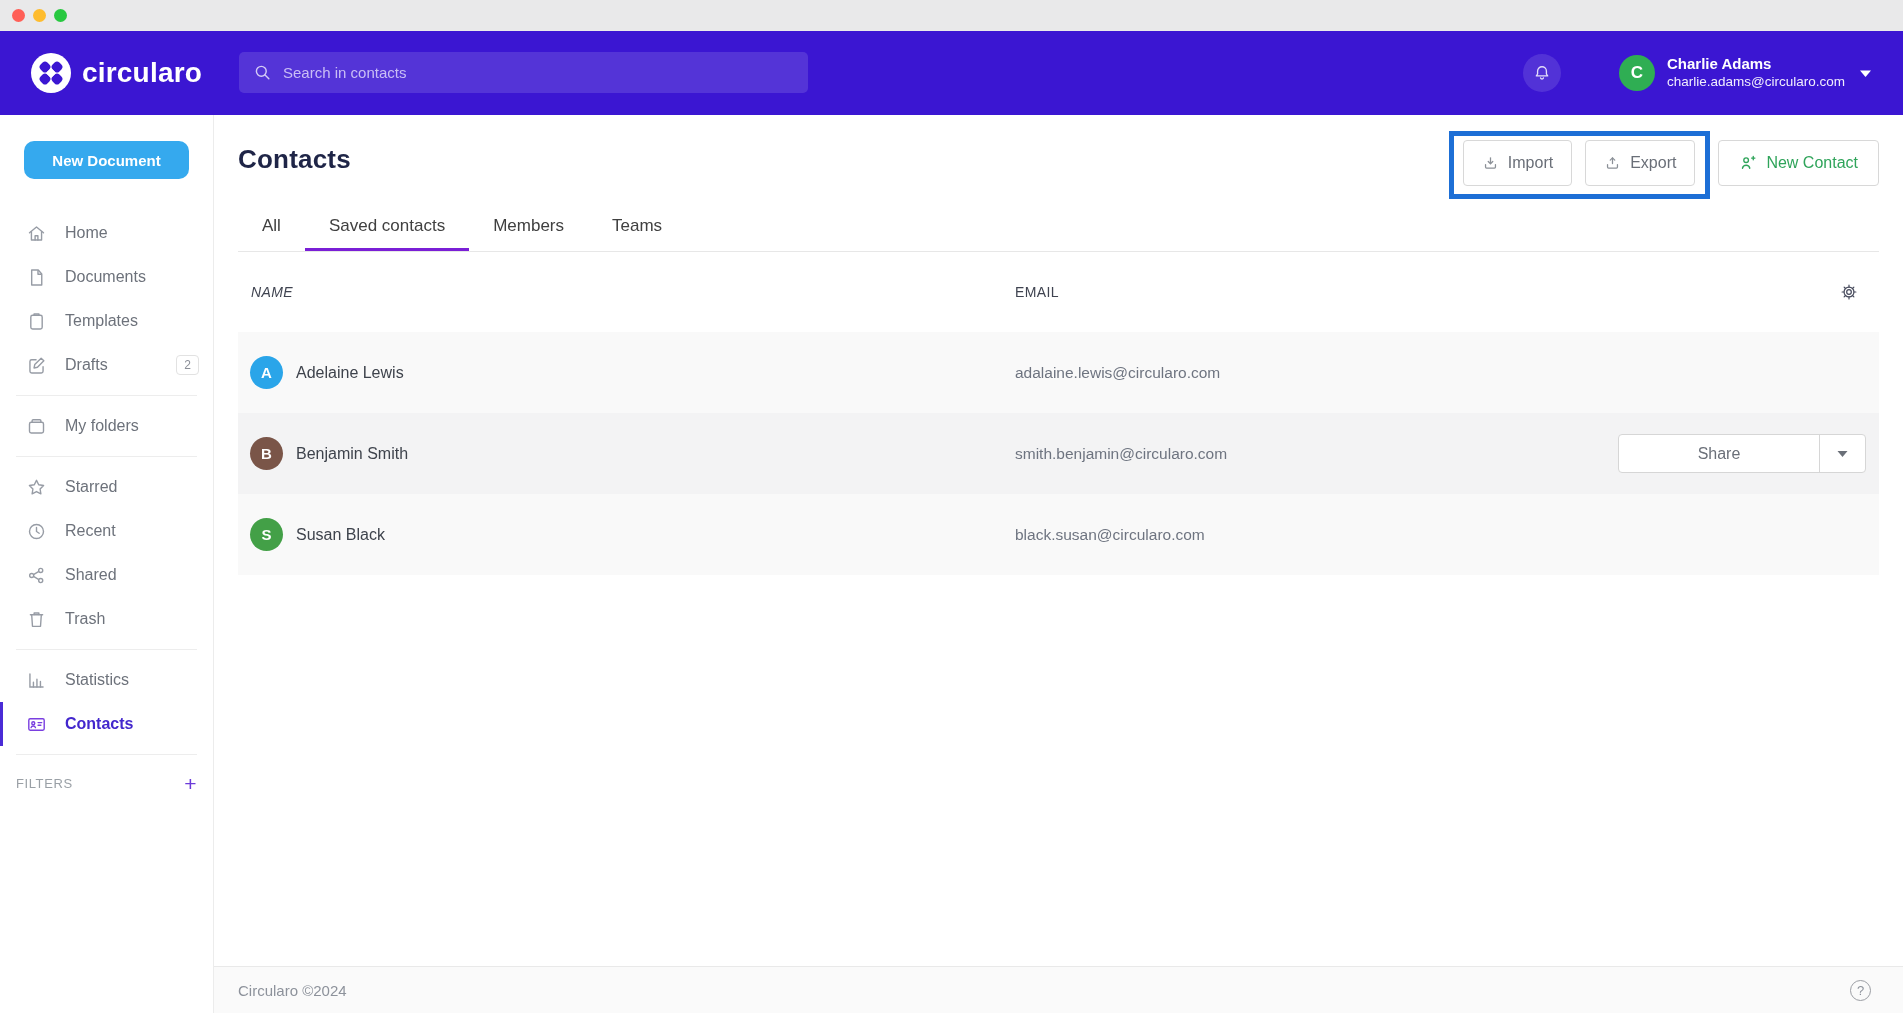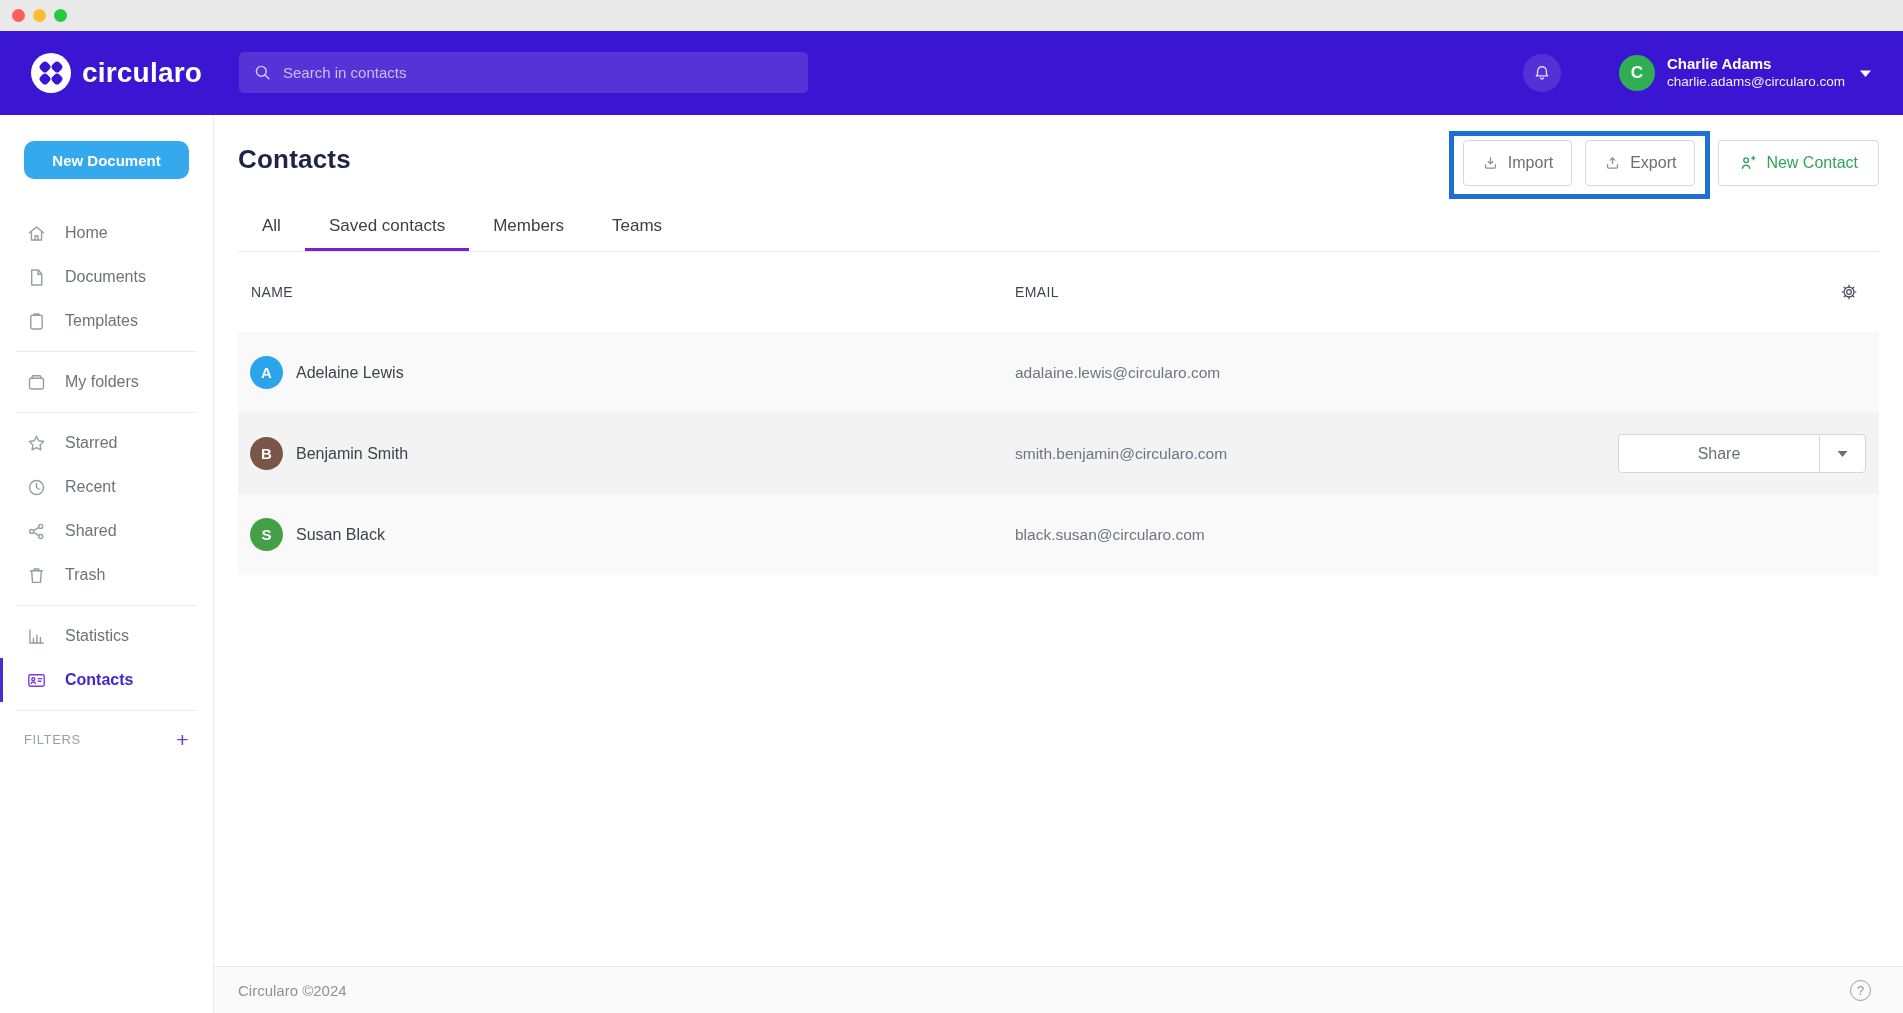--- a/index.html
+++ b/index.html
@@ -41,21 +41,21 @@
   .nav { margin-top:32px; }
   .nav-item { height:44px; display:flex; align-items:center; padding:0 14px 0 26px; gap:18px; color:#6d727b;
     font-size:16px; cursor:pointer; position:relative; }
   .nav-item .ic { width:21px; height:21px; color:#979ca5; display:flex; align-items:center; justify-content:center; }
   .nav-item.active { color:#4327cd; font-weight:600; }
   .nav-item.active .ic { color:#7a3fe0; }
   .nav-item.active::before { content:""; position:absolute; left:0; top:0; width:3px; height:44px; background:#4a2bd6; }
   .badge { margin-left:auto; border:1px solid #e2e2e2; border-radius:4px; background:#fff; color:#8b8f98;
     font-size:12px; padding:2px 7px; }
   .sidebar hr { border:none; height:1px; background:#ededed; margin:8px 16px; }
-  .filters-row { height:40px; display:flex; align-items:center; justify-content:space-between; padding:0 24px;
+  .filters-row { height:40px; display:flex; align-items:center; justify-content:space-between; padding:0 16px;
     color:#9aa0a6; font-size:13px; letter-spacing:.6px; }
   .filters-plus { color:#6c3bd9; font-size:21px; font-weight:400; cursor:pointer; line-height:1; }
 
   
   .main { flex:1; display:flex; flex-direction:column; background:#fff; position:relative; }
   .main-top { height:89px; position:relative; }
   .page-title { position:absolute; left:24px; top:29px; font-size:26px; font-weight:800; color:#1f2547; letter-spacing:.2px; }
   .actions { position:absolute; right:24px; top:16px; display:flex; align-items:flex-start; }
   .highlight-box { border:5px solid #1d6fd6; padding:4px 10px 8px 9px; display:flex; gap:13px; }
   .btn { height:46px; background:#fff; border:1px solid #d8d8d8; border-radius:4px; color:#6a6f78; font-size:16px;
@@ -64,21 +64,21 @@
   .btn.new-contact { margin-left:8px; margin-top:9px; color:#2fa45a; padding:0 20px; }
   .btn.new-contact .ic { color:#2fa45a; }
 
   .tabs { height:48px; margin:0 24px; border-bottom:1px solid #e7e7e7; display:flex; }
   .tab { padding:0 24px; font-size:17px; color:#404040; display:flex; align-items:center; cursor:pointer;
     border-bottom:3px solid transparent; }
   .tab.active { border-bottom-color:#7a1fd6; }
 
   .thead { height:80px; margin:0 24px; position:relative; display:flex; align-items:center; color:#3f4350;
     font-size:14px; letter-spacing:.4px; }
-  .thead .col-name { padding-left:13px; }
+  .thead .col-name { padding-left:13px;font-style:italic; }
   .thead .col-email { position:absolute; left:777px; }
   .thead .gear { position:absolute; right:21px; color:#464a5c; cursor:pointer; display:flex; }
 
   .rows { margin:0 24px; }
   .trow { height:81px; display:flex; align-items:center; position:relative; background:#f9f9f9; }
   .trow.alt { background:#f3f3f4; }
   .avatar-sm { width:33px; height:33px; border-radius:50%; color:#fff; font-weight:700; font-size:15px;
     display:flex; align-items:center; justify-content:center; margin-left:12px; }
   .cell-name { margin-left:13px; color:#3e434c; font-size:16px; }
   .cell-email { position:absolute; left:777px; color:#6e7480; font-size:15.5px; }
@@ -182,20 +182,30 @@
         <span>Documents</span>
       </div>
       <div class="nav-item">
         <span class="ic">
           <svg width="21" height="21" viewBox="0 0 24 24" fill="none" stroke="currentColor" stroke-width="1.6" stroke-linejoin="round">
             <rect x="5.5" y="4.8" width="13" height="15.7" rx="2"></rect>
               <path d="M9.2 4.8V3.4h5.6v1.4"></path>
           </svg>
         </span>
         <span>Templates</span>
+      </div>
+      <div class="nav-item">
+        <span class="ic">
+          <svg width="21" height="21" viewBox="0 0 24 24" fill="none" stroke="currentColor" stroke-width="1.6" stroke-linecap="round" stroke-linejoin="round">
+            <path d="M19.5 13.5v5a2 2 0 0 1-2 2h-11a2 2 0 0 1-2-2v-11a2 2 0 0 1 2-2h5"></path>
+            <path d="M17.3 3.6l3.1 3.1-7.3 7.3-3.9.8.8-3.9z"></path>
+          </svg>
+        </span>
+        <span>Drafts</span>
+        <span class="badge">2</span>
       </div>
       <hr>
       <div class="nav-item">
         <span class="ic">
           <svg width="21" height="21" viewBox="0 0 24 24" fill="none" stroke="currentColor" stroke-width="1.6" stroke-linejoin="round">
             <rect x="4" y="7.2" width="16" height="12.3" rx="2"></rect>
               <path d="M7 7V5.4a1.2 1.2 0 0 1 1.2-1.2h7.6A1.2 1.2 0 0 1 17 5.4V7"></path>
           </svg>
         </span>
         <span>My folders</span>

